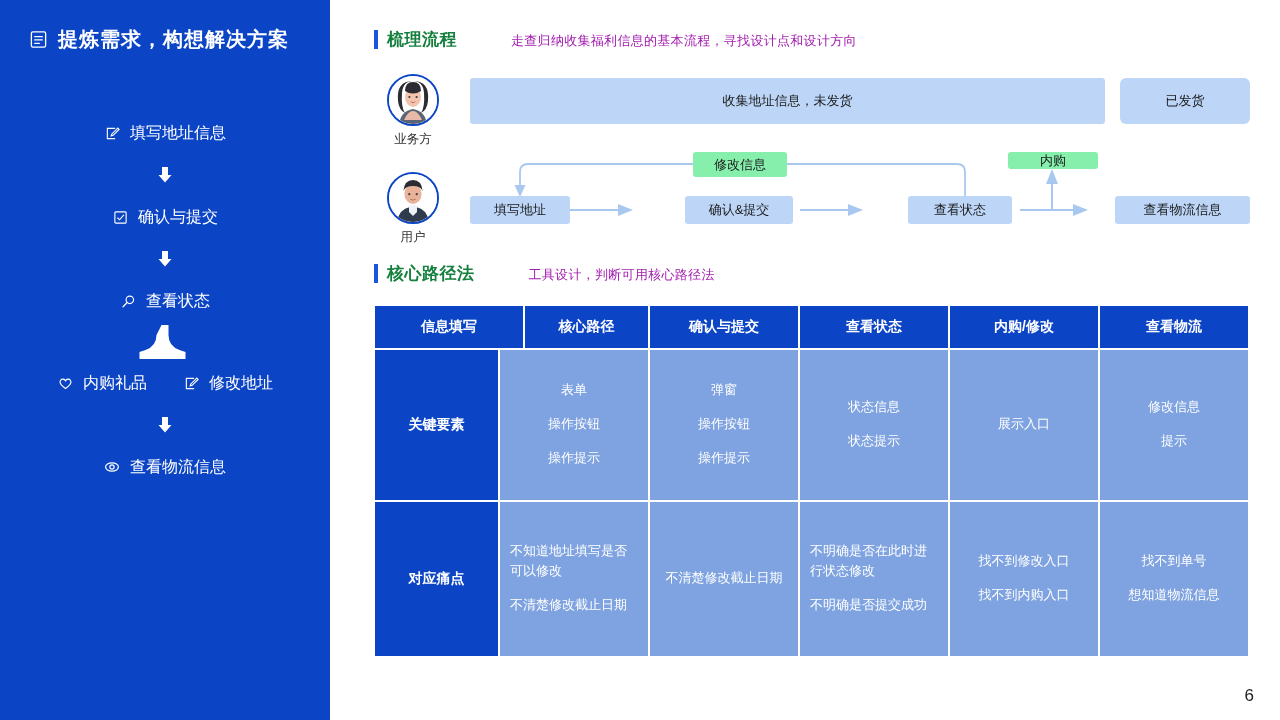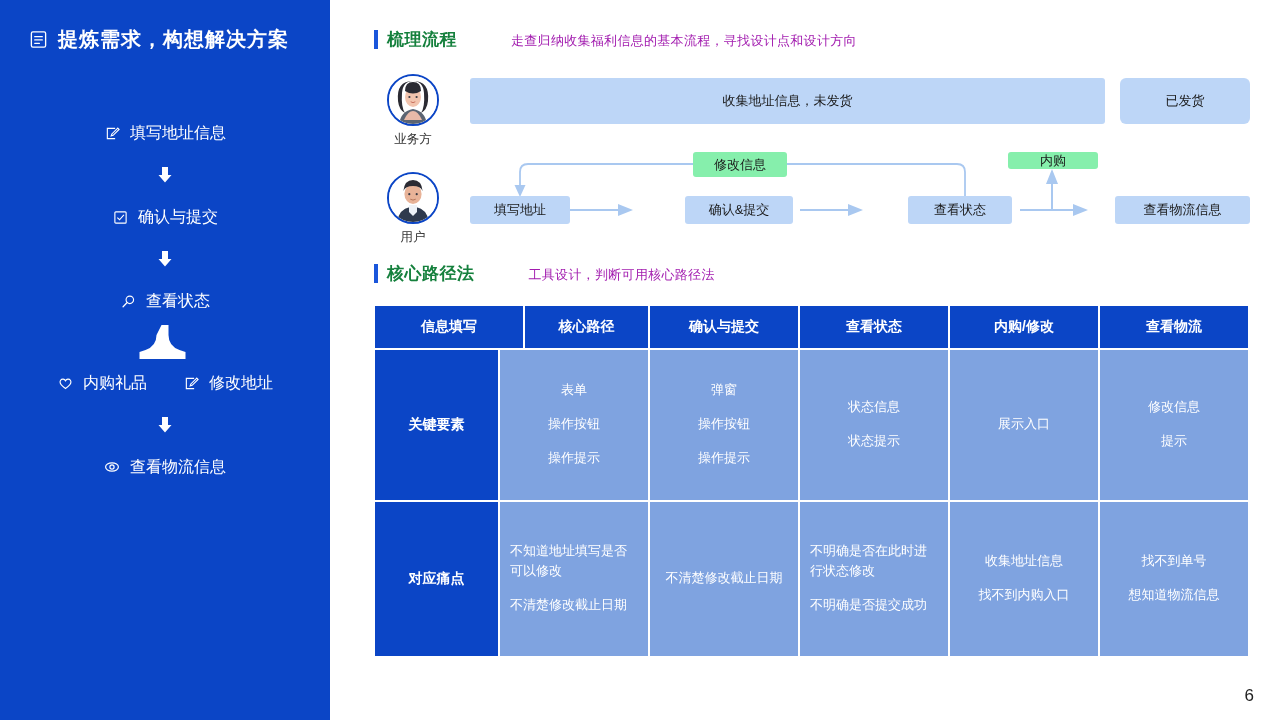--- a/index.html
+++ b/index.html
@@ -361,21 +361,21 @@
           </div>
         </div>
         <div class="tcell data" style="width:150px">
           <div class="cell-lines left">
             <span class="ln">不明确是否在此时进行状态修改</span>
             <span class="ln">不明确是否提交成功</span>
           </div>
         </div>
         <div class="tcell data" style="width:150px">
           <div class="cell-lines">
-            <span class="ln">收集地址信息</span>
+            <span class="ln">找不到修改入口</span>
             <span class="ln">找不到内购入口</span>
           </div>
         </div>
         <div class="tcell data" style="width:150px">
           <div class="cell-lines">
             <span class="ln">找不到单号</span>
             <span class="ln">想知道物流信息</span>
           </div>
         </div>
       </div>

